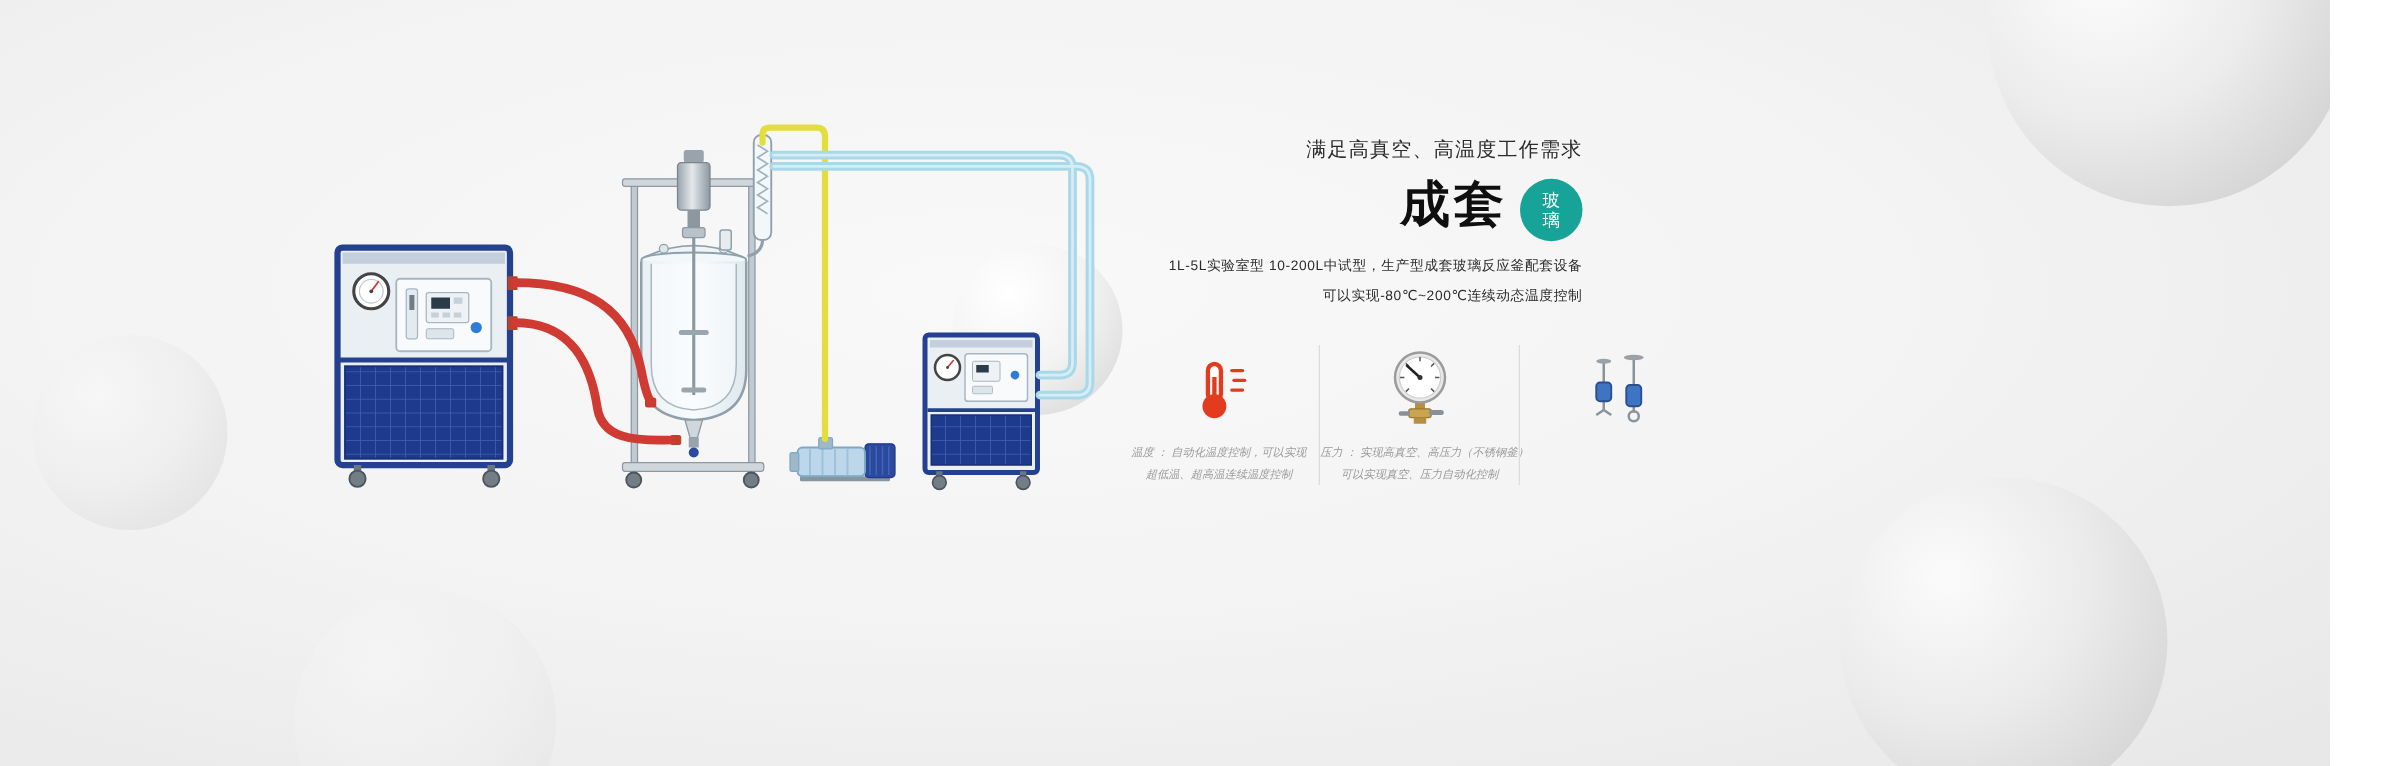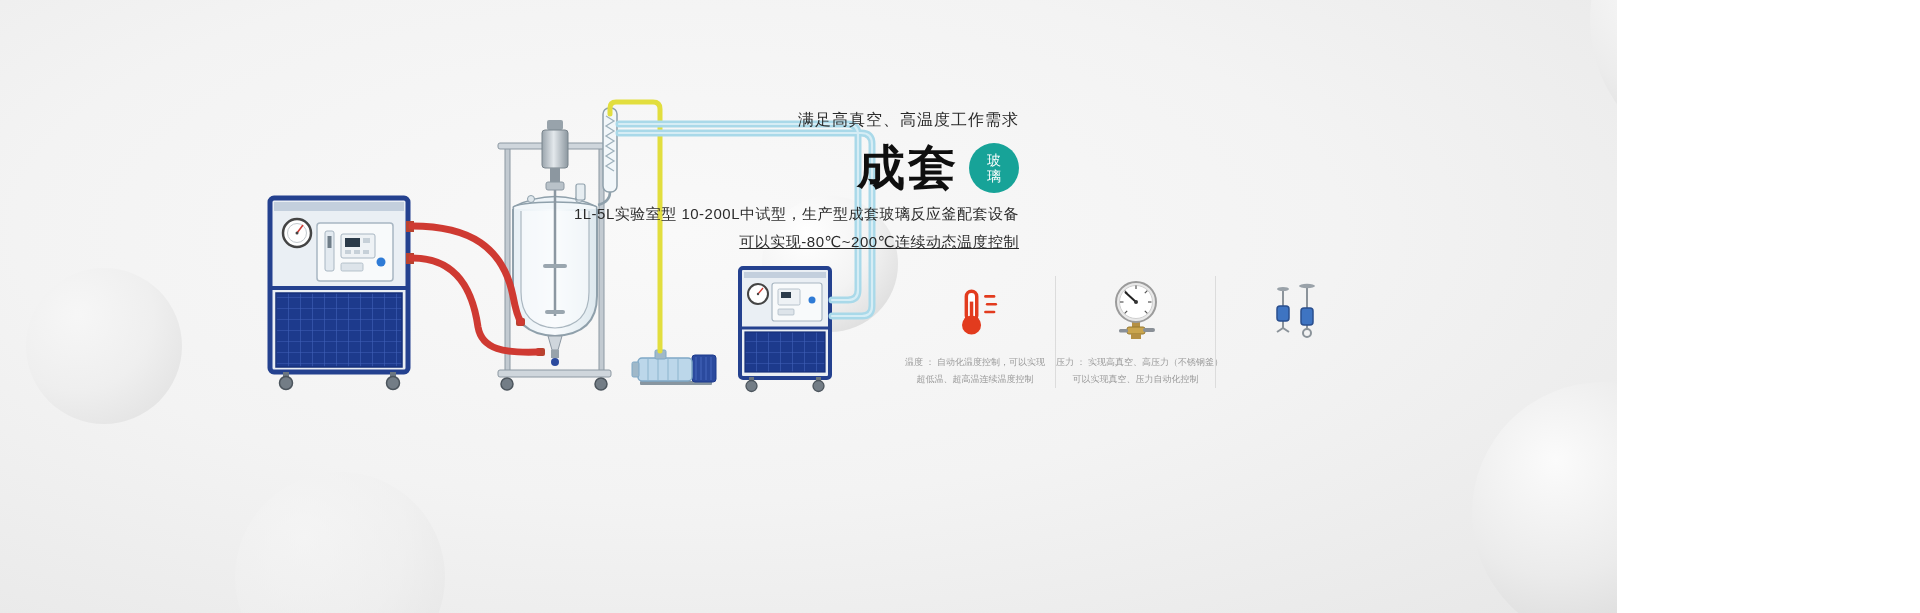--- a/index.html
+++ b/index.html
@@ -1,20 +1,20 @@
 <!DOCTYPE html>
 <html><head>
 <meta charset="utf-8">
 <style>
   * { margin:0; padding:0; box-sizing:border-box; }
   html,body { width:1920px; height:613px; }
   body { font-family:"Liberation Sans","DejaVu Sans",sans-serif; background:#fff; overflow:hidden; }
 
   .banner {
-    position:relative; width:1617px; height:613px; overflow:hidden;
+    position:relative; width:1864px; height:613px; overflow:hidden;
     background: radial-gradient(ellipse at 42% 38%, #f9f9f9 0%, #f3f3f3 50%, #e7e7e7 100%);
   }
 
   
   .sphere { position:absolute; border-radius:50%; }
   .sphere-top-right { left:1590px; top:-125px; width:290px; height:290px;
     background: radial-gradient(circle at 32% 34%, #fdfdfd 0%, #ececec 45%, #d4d4d4 80%, #cbcbcb 100%); }
   .sphere-bottom-right { left:1472px; top:382px; width:262px; height:262px;
     background: radial-gradient(circle at 32% 30%, #fbfbfb 0%, #ebebeb 45%, #d6d6d6 82%, #cecece 100%); }
   .sphere-mid { left:762px; top:196px; width:136px; height:136px;
@@ -23,29 +23,29 @@
     background: radial-gradient(circle at 33% 30%, #f7f7f7 0%, #eeeeee 50%, #dedede 90%); }
   .sphere-bottom-left { left:235px; top:472px; width:210px; height:210px; opacity:.55;
     background: radial-gradient(circle at 33% 30%, #f7f7f7 0%, #efefef 50%, #e0e0e0 90%); }
 
   .equipment { position:absolute; left:250px; top:55px; }
 
   
   .text-block { position:absolute; top:110px; right:598px; width:560px; text-align:right; color:#2b2b2b; }
   .tagline { font-size:16px; letter-spacing:1px; color:#2b2b2b; }
   .title-row { margin-top:12px; display:flex; justify-content:flex-end; align-items:center; gap:10px; }
-  .title-part { font-size:48px; font-weight:700; color:#0f0f0f; letter-spacing:3px; line-height:1; }
+  .title-part { font-size:40px; font-weight:700; color:#0f0f0f; letter-spacing:3px; line-height:1;font-family:Liberation Mono, monospace; }
   .badge { width:50px; height:50px; border-radius:50%; background:#17a398; color:#fff;
     display:flex; flex-direction:column; align-items:center; justify-content:center;
     font-size:14px; line-height:16px; flex:0 0 auto; }
-  .subtitle { font-size:15px; color:#2b2b2b; margin-top:12px; letter-spacing:.5px; }
-  .subtitle.second { margin-top:9px;text-decoration:underline; }
+  .subtitle { font-size:11px; color:#2b2b2b; margin-top:12px; letter-spacing:.5px; }
+  .subtitle.second { margin-top:9px; }
 
   
-  .features { position:absolute; left:895px; top:276px; display:flex; }
+  .features { position:absolute; left:895px; top:276px; display:flex;font-style:italic; }
   .feature { width:160px; text-align:center; }
   .feature + .feature { border-left:1px solid #dcdcdc; }
   .feature-icon { height:64px; display:flex; align-items:flex-end; justify-content:center; }
   .feature-text { margin-top:14px; font-size:9px; line-height:17px; color:#9a9a9a; white-space:nowrap; }
 </style>
 </head>
 <body>
 
 <div class="banner">
 

